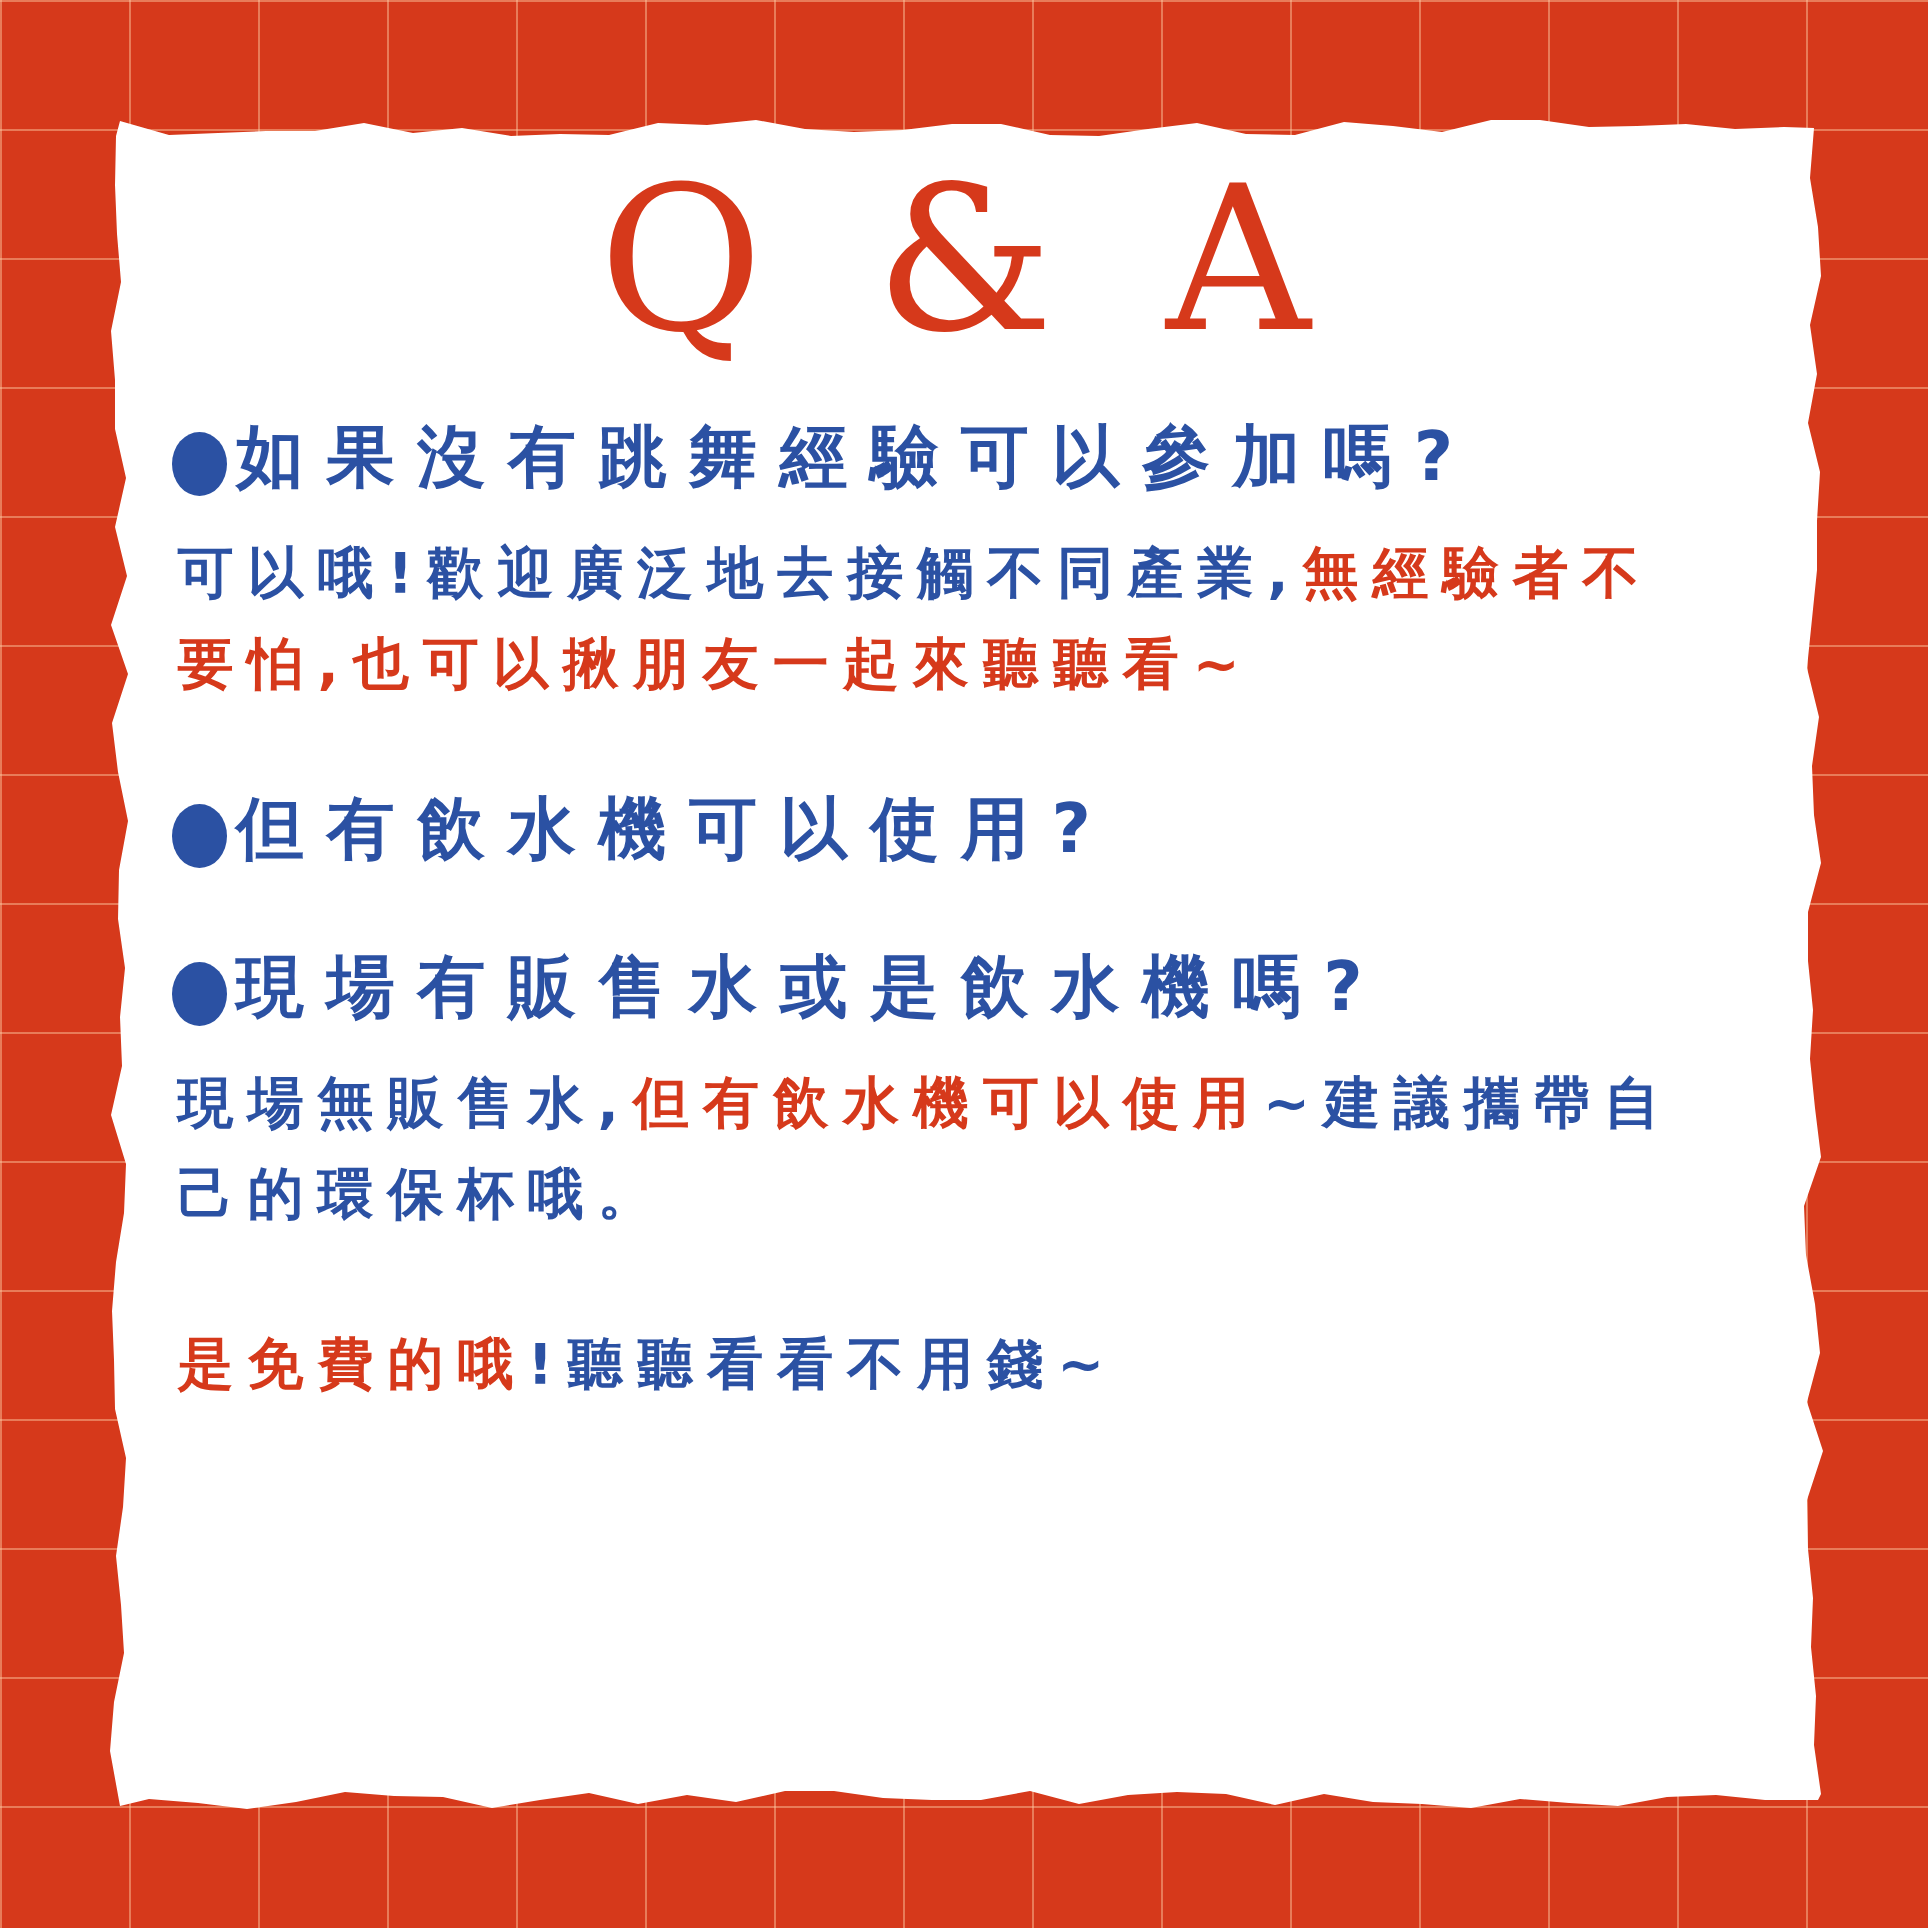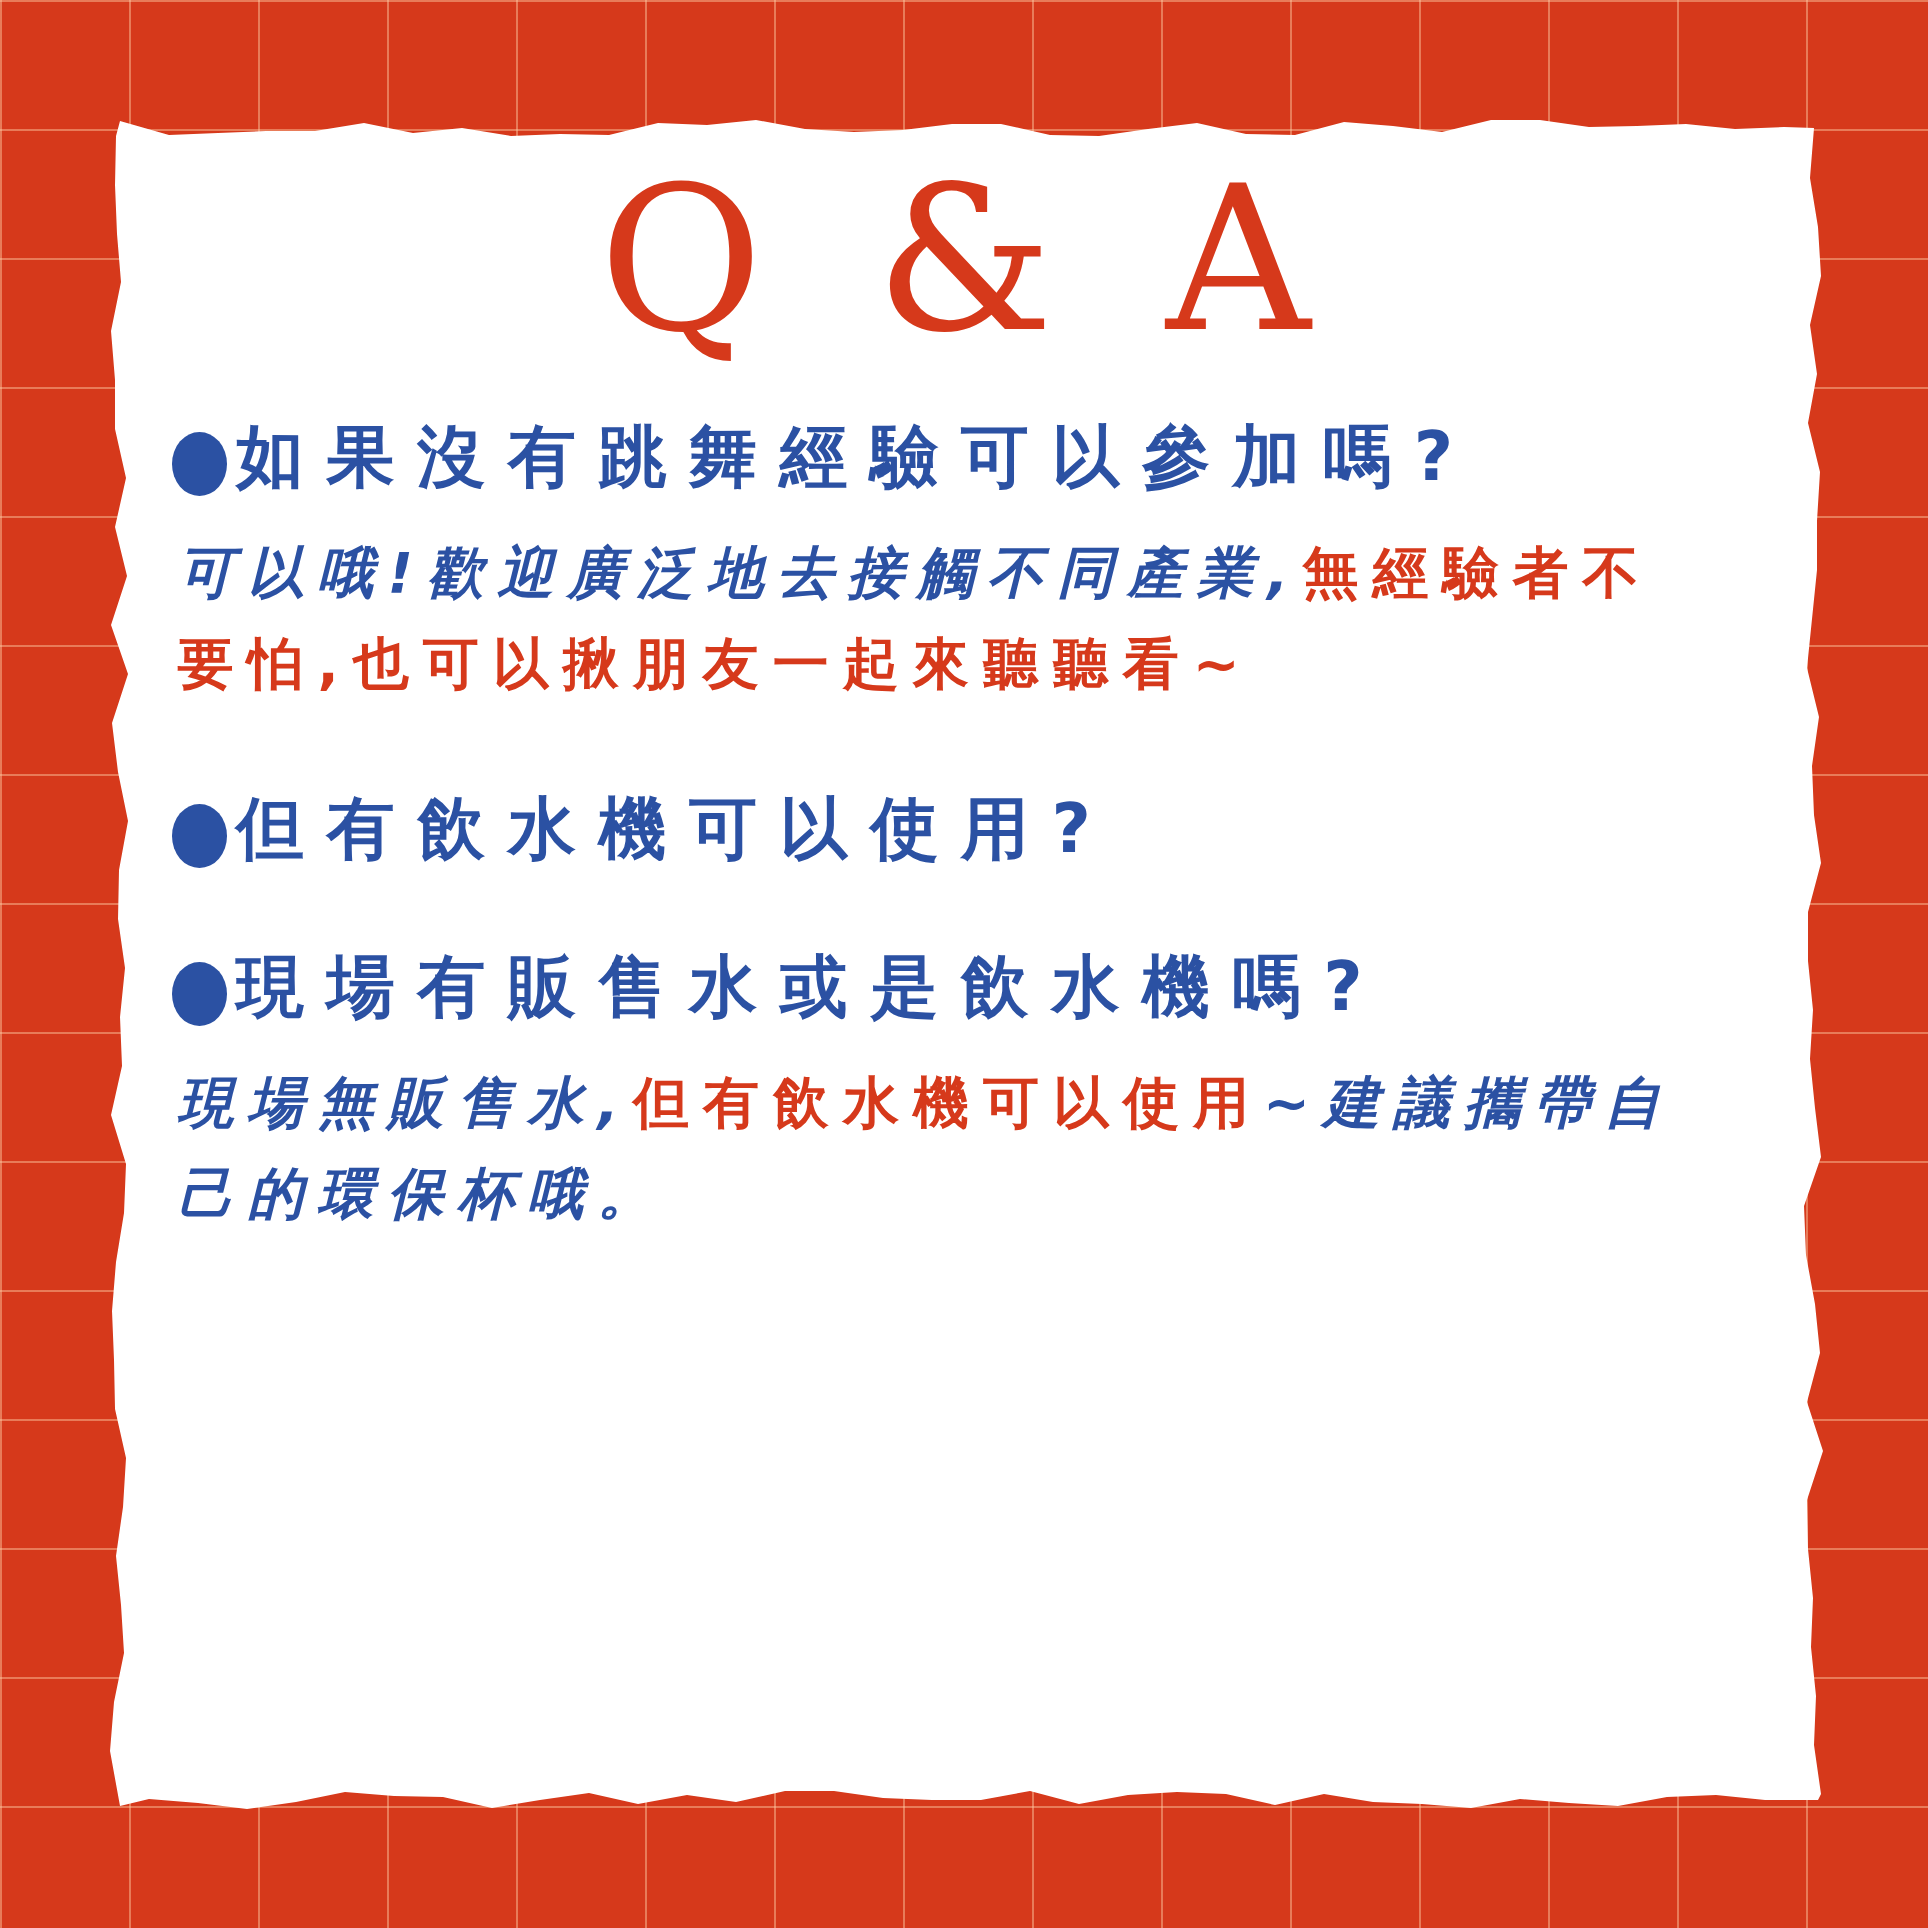--- a/index.html
+++ b/index.html
@@ -42,21 +42,21 @@
   }
   .q-text{
     color:var(--blue);font-size:68px;font-weight:700;
     letter-spacing:22.6px;line-height:1.15;white-space:nowrap;
   }
   .answer{margin-left:5.6px;}
   .a-line{
     font-size:56px;font-weight:700;letter-spacing:14px;
     line-height:1.62;white-space:nowrap;
   }
-  .c-blue{color:var(--blue);font-style:italic;}
+  .c-blue{color:var(--blue);}
   .c-red{color:var(--red);margin-top:48px;}
 </style>
 </head>
 <body>
 
 <div class="canvas">
   <div class="paper" id="paper" style="clip-path: polygon(120px 121px, 169px 135px, 218px 133px, 266px 131px, 315px 131px, 364px 123px, 413px 133px, 462px 128px, 511px 136px, 560px 134px, 609px 135px, 658px 123px, 707px 125px, 756px 120px, 805px 129px, 854px 132px, 903px 130px, 952px 124px, 1001px 124px, 1050px 135px, 1099px 136px, 1148px 129px, 1197px 123px, 1246px 134px, 1295px 135px, 1344px 122px, 1393px 126px, 1442px 132px, 1491px 120px, 1540px 120px, 1589px 127px, 1637px 126px, 1686px 124px, 1735px 129px, 1784px 127px, 1814px 128px, 1810px 178px, 1818px 227px, 1821px 276px, 1810px 325px, 1817px 374px, 1808px 423px, 1820px 472px, 1817px 521px, 1817px 570px, 1812px 619px, 1807px 668px, 1819px 717px, 1812px 766px, 1814px 815px, 1821px 863px, 1808px 912px, 1808px 961px, 1813px 1010px, 1810px 1059px, 1815px 1108px, 1821px 1157px, 1804px 1206px, 1806px 1255px, 1815px 1304px, 1820px 1353px, 1807px 1402px, 1823px 1451px, 1807px 1500px, 1808px 1549px, 1813px 1598px, 1811px 1647px, 1816px 1696px, 1814px 1745px, 1821px 1794px, 1818px 1800px, 1765px 1800px, 1716px 1795px, 1667px 1797px, 1618px 1806px, 1569px 1803px, 1520px 1799px, 1471px 1808px, 1422px 1804px, 1373px 1802px, 1324px 1794px, 1275px 1805px, 1226px 1794px, 1177px 1792px, 1128px 1795px, 1079px 1804px, 1030px 1791px, 981px 1800px, 932px 1800px, 883px 1798px, 834px 1791px, 785px 1791px, 736px 1802px, 687px 1795px, 638px 1804px, 589px 1793px, 540px 1800px, 492px 1808px, 443px 1797px, 394px 1796px, 345px 1792px, 296px 1802px, 247px 1809px, 198px 1803px, 149px 1799px, 120px 1806px, 110px 1751px, 114px 1702px, 124px 1653px, 121px 1605px, 116px 1556px, 123px 1507px, 126px 1458px, 115px 1409px, 114px 1360px, 112px 1311px, 116px 1262px, 124px 1213px, 126px 1164px, 111px 1115px, 122px 1066px, 120px 1017px, 125px 968px, 118px 919px, 119px 870px, 128px 821px, 118px 772px, 112px 723px, 128px 674px, 111px 625px, 127px 576px, 115px 527px, 126px 478px, 115px 429px, 115px 380px, 111px 331px, 121px 282px, 117px 234px, 115px 185px, 116px 136px);"></div>
 
   <div class="content">
 
@@ -85,17 +85,20 @@
         <span class="bullet">●</span>
         <span class="q-text">現場有販售水或是飲水機嗎?</span>
       </div>
       <div class="answer">
         <div class="a-line"><span class="c-blue">現場無販售水,</span><span class="c-red">但有飲水機可以使用</span><span class="c-blue">~建議攜帶自</span></div>
         <div class="a-line"><span class="c-blue">己的環保杯哦。</span></div>
       </div>
     </div>
 
     <div class="section">
+      <div class="answer">
+        <div class="a-line"><span class="c-red">是免費的哦</span><span class="c-blue">!聽聽看看不用錢~</span></div>
+      </div>
     </div>
 
   </div>
 </div>
 
 
 </body></html>

